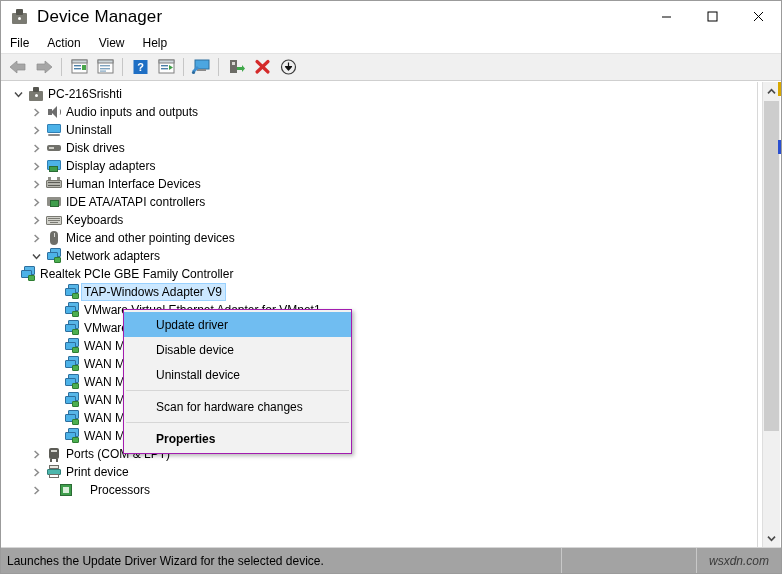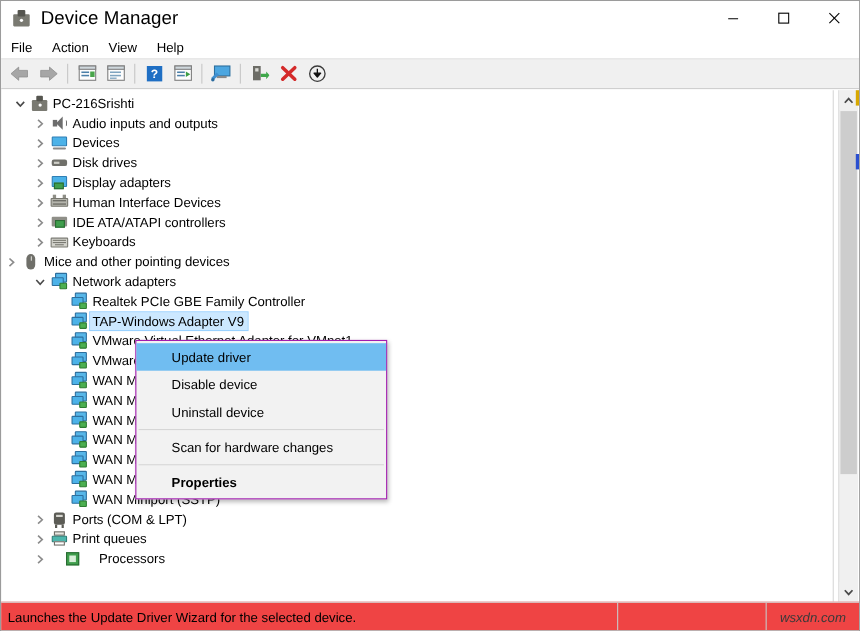--- a/index.html
+++ b/index.html
@@ -286,21 +286,21 @@
   .edge-strip .s1 { position:absolute; top:0; left:0; width:3px; height:14px; background:#d8a800;}
   .edge-strip .s2 { position:absolute; top:58px; left:0; width:3px; height:14px; background:#2a4fd0;}
 
   
   .statusbar {
     position: absolute;
     left: 0;
     bottom: 0;
     width: 100%;
     height: 26px;
-    background: #ef4444;
+    background: #a3a3a3;
     border-top: 1px solid #d6d6d6;
     box-sizing: border-box;
     display: flex;
     align-items: center;
     font-size: 12px;
     color: #000;
   }
   .sb-cell-main {
     flex: 0 0 auto;
     width: 561px;
@@ -514,21 +514,21 @@
             <svg width="7" height="9" viewBox="0 0 7 9">
               <path d="M1.6 1 L5.4 4.5 L1.6 8" fill="none" stroke="#8c8c8c" stroke-width="1.5"></path>
             </svg>
           </div>
           <div class="icon-slot">
             <div class="ic ic-computer">
               <div class="scr"></div>
               <div class="base"></div>
             </div>
           </div>
-          <span class="rowlabel">Devices</span>
+          <span class="rowlabel">Uninstall</span>
         </div>
         <div class="row" style="padding-left: 26px;">
           <div class="twisty">
             <svg width="7" height="9" viewBox="0 0 7 9">
               <path d="M1.6 1 L5.4 4.5 L1.6 8" fill="none" stroke="#8c8c8c" stroke-width="1.5"></path>
             </svg>
           </div>
           <div class="icon-slot">
             <div class="ic ic-disk">
               <div class="d"></div>
@@ -591,21 +591,21 @@
           <div class="icon-slot">
             <div class="ic ic-keyboard">
               <div class="k"></div>
               <div class="r1"></div>
               <div class="r2"></div>
               <div class="r3"></div>
             </div>
           </div>
           <span class="rowlabel">Keyboards</span>
         </div>
-        <div class="row" style="">
+        <div class="row" style="padding-left: 26px;">
           <div class="twisty">
             <svg width="7" height="9" viewBox="0 0 7 9">
               <path d="M1.6 1 L5.4 4.5 L1.6 8" fill="none" stroke="#8c8c8c" stroke-width="1.5"></path>
             </svg>
           </div>
           <div class="icon-slot">
             <div class="ic ic-mouse">
               <div class="m"></div>
               <div class="l"></div>
             </div>
@@ -620,140 +620,129 @@
           </div>
           <div class="icon-slot">
             <div class="ic ic-net">
               <div class="back"></div>
               <div class="front"></div>
               <div class="plug"></div>
             </div>
           </div>
           <span class="rowlabel">Network adapters</span>
         </div>
+        <div class="row" style="">
+          <div class="twisty"></div>
+          <div class="icon-slot">
+            <div class="ic ic-net">
+              <div class="back"></div>
+              <div class="front"></div>
+              <div class="plug"></div>
+            </div>
+          </div>
+          <span class="rowlabel">Realtek PCIe GBE Family Controller</span>
+        </div>
+        <div class="row selected" style="padding-left: 44px;">
+          <div class="twisty"></div>
+          <div class="icon-slot">
+            <div class="ic ic-net">
+              <div class="back"></div>
+              <div class="front"></div>
+              <div class="plug"></div>
+            </div>
+          </div>
+          <span class="rowlabel">TAP-Windows Adapter V9</span>
+        </div>
         <div class="row" style="padding-left: 44px;">
           <div class="twisty"></div>
           <div class="icon-slot">
             <div class="ic ic-net">
               <div class="back"></div>
               <div class="front"></div>
               <div class="plug"></div>
             </div>
           </div>
-          <span class="rowlabel">Realtek PCIe GBE Family Controller</span>
-        </div>
-        <div class="row selected" style="padding-left: 44px;">
-          <div class="twisty"></div>
-          <div class="icon-slot">
-            <div class="ic ic-net">
-              <div class="back"></div>
-              <div class="front"></div>
-              <div class="plug"></div>
-            </div>
-          </div>
-          <span class="rowlabel">TAP-Windows Adapter V9</span>
+          <span class="rowlabel">VMware Virtual Ethernet Adapter for VMnet1</span>
         </div>
         <div class="row" style="padding-left: 44px;">
           <div class="twisty"></div>
           <div class="icon-slot">
             <div class="ic ic-net">
               <div class="back"></div>
               <div class="front"></div>
               <div class="plug"></div>
             </div>
           </div>
-          <span class="rowlabel">VMware Virtual Ethernet Adapter for VMnet1</span>
+          <span class="rowlabel">VMware Virtual Ethernet Adapter for VMnet8</span>
         </div>
         <div class="row" style="padding-left: 44px;">
           <div class="twisty"></div>
           <div class="icon-slot">
             <div class="ic ic-net">
               <div class="back"></div>
               <div class="front"></div>
               <div class="plug"></div>
             </div>
           </div>
-          <span class="rowlabel">VMware Virtual Ethernet Adapter for VMnet8</span>
+          <span class="rowlabel">WAN Miniport (IKEv2)</span>
         </div>
         <div class="row" style="padding-left: 44px;">
           <div class="twisty"></div>
           <div class="icon-slot">
             <div class="ic ic-net">
               <div class="back"></div>
               <div class="front"></div>
               <div class="plug"></div>
             </div>
           </div>
-          <span class="rowlabel">WAN Miniport (IKEv2)</span>
+          <span class="rowlabel">WAN Miniport (IP)</span>
         </div>
         <div class="row" style="padding-left: 44px;">
           <div class="twisty"></div>
           <div class="icon-slot">
             <div class="ic ic-net">
               <div class="back"></div>
               <div class="front"></div>
               <div class="plug"></div>
             </div>
           </div>
-          <span class="rowlabel">WAN Miniport (IP)</span>
+          <span class="rowlabel">WAN Miniport (IPv6)</span>
         </div>
         <div class="row" style="padding-left: 44px;">
           <div class="twisty"></div>
           <div class="icon-slot">
             <div class="ic ic-net">
               <div class="back"></div>
               <div class="front"></div>
               <div class="plug"></div>
             </div>
           </div>
-          <span class="rowlabel">WAN Miniport (IPv6)</span>
+          <span class="rowlabel">WAN Miniport (L2TP)</span>
         </div>
         <div class="row" style="padding-left: 44px;">
           <div class="twisty"></div>
           <div class="icon-slot">
             <div class="ic ic-net">
               <div class="back"></div>
               <div class="front"></div>
               <div class="plug"></div>
             </div>
           </div>
-          <span class="rowlabel">WAN Miniport (L2TP)</span>
+          <span class="rowlabel">WAN Miniport (Network Monitor)</span>
         </div>
         <div class="row" style="padding-left: 44px;">
           <div class="twisty"></div>
           <div class="icon-slot">
             <div class="ic ic-net">
               <div class="back"></div>
               <div class="front"></div>
               <div class="plug"></div>
             </div>
           </div>
-          <span class="rowlabel">WAN Miniport (Network Monitor)</span>
-        </div>
-        <div class="row" style="padding-left: 44px;">
-          <div class="twisty"></div>
-          <div class="icon-slot">
-            <div class="ic ic-net">
-              <div class="back"></div>
-              <div class="front"></div>
-              <div class="plug"></div>
-            </div>
-          </div>
           <span class="rowlabel">WAN Miniport (PPPOE)</span>
-        </div>
-        <div class="row" style="padding-left: 44px;">
-          <div class="twisty"></div>
-          <div class="icon-slot">
-            <div class="ic ic-net">
-              <div class="back"></div>
-              <div class="front"></div>
-              <div class="plug"></div>
-            </div>
-          </div>
-          <span class="rowlabel">WAN Miniport (SSTP)</span>
         </div>
         <div class="row" style="padding-left: 26px;">
           <div class="twisty">
             <svg width="7" height="9" viewBox="0 0 7 9">
               <path d="M1.6 1 L5.4 4.5 L1.6 8" fill="none" stroke="#8c8c8c" stroke-width="1.5"></path>
             </svg>
           </div>
           <div class="icon-slot">
             <div class="ic ic-port">
               <div class="p"></div>
@@ -770,21 +759,21 @@
               <path d="M1.6 1 L5.4 4.5 L1.6 8" fill="none" stroke="#8c8c8c" stroke-width="1.5"></path>
             </svg>
           </div>
           <div class="icon-slot">
             <div class="ic ic-printer">
               <div class="top"></div>
               <div class="body"></div>
               <div class="out"></div>
             </div>
           </div>
-          <span class="rowlabel">Print queues</span>
+          <span class="rowlabel">Print device</span>
         </div>
         <div class="row" style="padding-left: 26px; gap: 12px;">
           <div class="twisty">
             <svg width="7" height="9" viewBox="0 0 7 9">
               <path d="M1.6 1 L5.4 4.5 L1.6 8" fill="none" stroke="#8c8c8c" stroke-width="1.5"></path>
             </svg>
           </div>
           <div class="icon-slot">
             <div class="ic ic-cpu">
               <div class="sq"></div>

